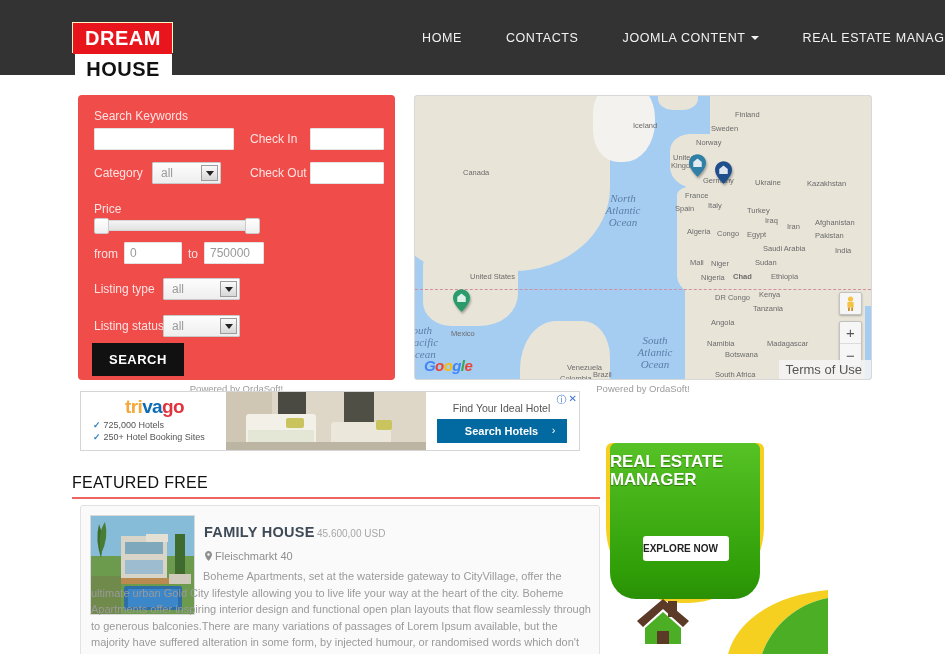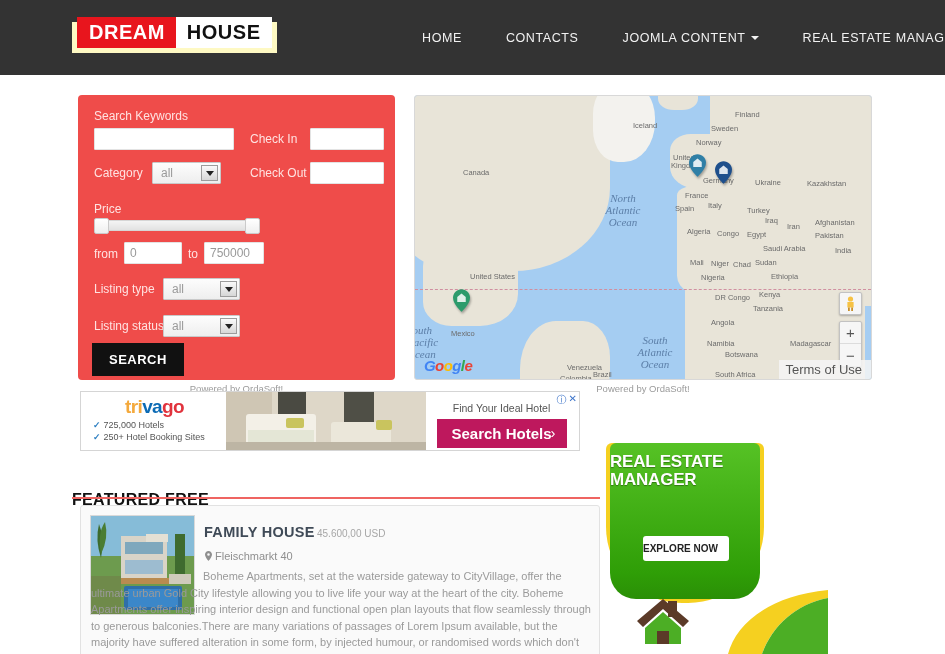--- a/index.html
+++ b/index.html
@@ -18,21 +18,22 @@
     background: #333333;
     display: flex;
     align-items: center;
     position: relative;
   }
   .logo {
     margin-left: 72px;
     display: flex;
     align-items: flex-end;
     height: 31px;
-    border: 5px solid #fef9c3;
+    border: 1px solid #fef9c3;
+    flex-direction: column;
   }
   .logo-dream {
     background: #e8151d;
     color: #ffffff;
     font-size: 20px;
     font-weight: bold;
     letter-spacing: 0.5px;
     padding: 4px 11px 4px 12px;
     line-height: 23px;
   }
@@ -272,38 +273,37 @@
     background:
       linear-gradient(#e8e1d2,#d8d0c0);
     position:relative;
   }
   .ad-right {
     flex:1; position:relative; padding:7px 8px 0 6px; text-align:center;
   }
   .ad-headline { font-size:10.5px; color:#555; margin-top:3px; }
   .ad-btn {
     margin: 5px auto 12px; width: 130px;
-    background:#be185d; color:#fff;
-    font-size:15px; font-weight:bold;
+    background:#0369a1; color:#fff;
+    font-size:11px; font-weight:bold;
     padding:6px 0; position:relative;
     cursor:pointer;
   }
   .ad-btn .arr { position:absolute; right:11px; top:5px; font-weight:normal; }
   .ad-icons {
     position:absolute; right:2px; top:1px;
     display:flex; gap:2px; font-size:10px; color:#3d74c9;
   }
   .ad-icons span { cursor:pointer; }
 
   
   .featured-title {
     position:absolute; left:72px; top:474px;
-    font-size:16px; font-weight:bold; color:#111;
+    font-size:16px; font-weight:normal; color:#111;
     letter-spacing:0.3px;
-    margin-top:17px;
   }
   .featured-rule {
     position:absolute; left:72px; top:497px; width:528px;
     height:2px; background:#ef6461;
   }
   .card {
     position:absolute; left:80px; top:505px;
     width:520px; height:160px;
     background:#fafafa;
     border:1px solid #e2e2e2;
@@ -496,31 +496,31 @@
     <div class="map-label" style="left:302px;top:133px;">Congo</div>
     <div class="map-label" style="left:332px;top:134px;">Egypt</div>
     <div class="map-label" style="left:350px;top:120px;">Iraq</div>
     <div class="map-label" style="left:372px;top:126px;">Iran</div>
     <div class="map-label" style="left:400px;top:122px;">Afghanistan</div>
     <div class="map-label" style="left:400px;top:135px;">Pakistan</div>
     <div class="map-label" style="left:348px;top:148px;">Saudi Arabia</div>
     <div class="map-label" style="left:420px;top:150px;">India</div>
     <div class="map-label" style="left:275px;top:162px;">Mali</div>
     <div class="map-label" style="left:296px;top:163px;">Niger</div>
-    <div class="map-label" style="left:318px;top:164px;">Chad</div>
+    <div class="map-label" style="left:318px;top:176px;font-weight:bold;">Chad</div>
     <div class="map-label" style="left:340px;top:162px;">Sudan</div>
     <div class="map-label" style="left:356px;top:176px;">Ethiopia</div>
     <div class="map-label" style="left:286px;top:177px;">Nigeria</div>
     <div class="map-label" style="left:300px;top:197px;">DR Congo</div>
     <div class="map-label" style="left:344px;top:194px;">Kenya</div>
     <div class="map-label" style="left:338px;top:208px;">Tanzania</div>
     <div class="map-label" style="left:296px;top:222px;">Angola</div>
     <div class="map-label" style="left:292px;top:243px;">Namibia</div>
     <div class="map-label" style="left:310px;top:254px;">Botswana</div>
-    <div class="map-label" style="left:352px;top:243px;margin-left:23px;">Madagascar</div>
+    <div class="map-label" style="left:352px;top:243px;">Madagascar</div>
     <div class="map-label" style="left:300px;top:274px;">South Africa</div>
 
     <div class="ocean-label" style="left:168px;top:96px;width:80px;">North<br>Atlantic<br>Ocean</div>
     <div class="ocean-label" style="left:200px;top:238px;width:80px;">South<br>Atlantic<br>Ocean</div>
     <div class="ocean-label" style="left:-8px;top:228px;width:70px;text-align:left;">South<br>Pacific<br>Ocean</div>
 
     <svg class="pin" style="left:274px;top:58px;" viewBox="0 0 24 32">
       <path d="M12 0C5.4 0 0 5.4 0 12c0 9 12 20 12 20s12-11 12-20C24 5.4 18.6 0 12 0z" fill="#2f7fa6"></path>
       <path d="M12 6 L6 11 v7 h12 v-7z" fill="#ffffff" opacity=".85"></path>
     </svg>

